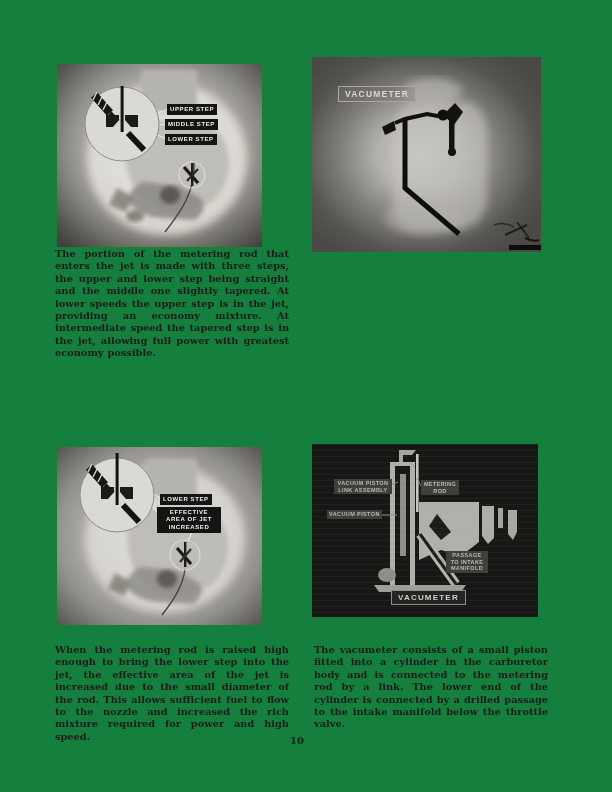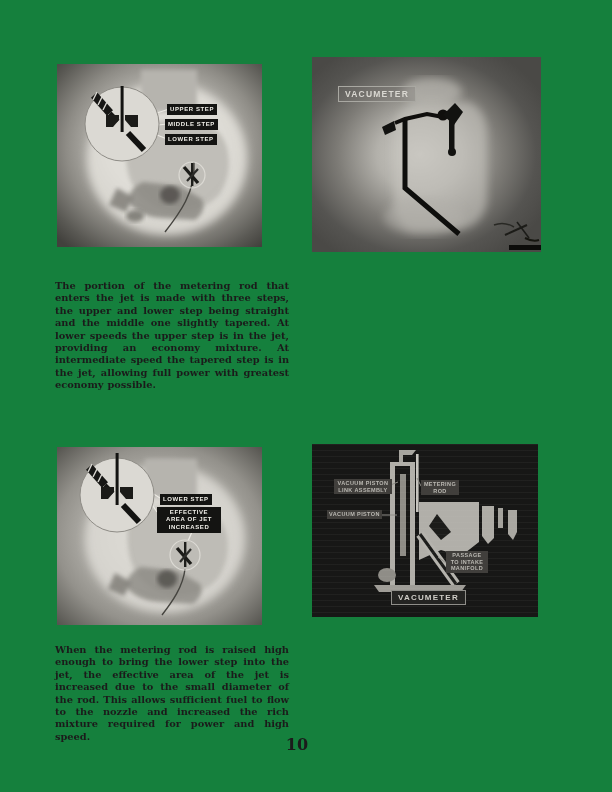--- a/index.html
+++ b/index.html
@@ -47,28 +47,28 @@
     position:absolute;left:0;top:0;right:0;bottom:0;pointer-events:none;
     background:repeating-linear-gradient(180deg, rgba(205,205,200,.05) 0 1px, transparent 1px 6px);
   }
 
   .caption{
     position:absolute;width:234px;margin:0;
     font-family:"DejaVu Serif",serif;font-weight:bold;
     font-size:9.8px;line-height:12.4px;color:#1b1b1b;
     text-align:justify;word-spacing:.6px;
   }
-  .cap1{left:55px;top:280px;}
+  .cap1{left:55px;top:248px;}
   .cap2{left:314px;top:264px;}
   .cap3{left:55px;top:644px;}
   .cap4{left:314px;top:644px;}
 
   .pageno{
     position:absolute;left:0;top:735px;width:594px;text-align:center;
-    font-family:"DejaVu Serif",serif;font-weight:bold;font-size:16px;color:#1b1b1b;
+    font-family:"DejaVu Serif",serif;font-weight:bold;font-size:10px;color:#1b1b1b;
   }
 </style>
 </head>
 <body>
 
 <div class="page">
 
   <div class="fig fig1">
     <svg viewBox="0 0 205 183" width="205" height="183">
       <defs>
@@ -256,15 +256,16 @@
     </svg>
     <div class="streaks"></div>
     <div class="dlab" style="left:22px;top:35px;width:54px;">VACUUM PISTON LINK ASSEMBLY</div>
     <div class="dlab" style="left:109px;top:36px;width:34px;">METERING ROD</div>
     <div class="dlab" style="left:15px;top:66px;white-space:nowrap;">VACUUM PISTON</div>
     <div class="dlab" style="left:134px;top:107px;width:38px;">PASSAGE TO INTAKE MANIFOLD</div>
     <div class="dlab boxed" style="left:79px;top:146px;">VACUMETER</div>
   </div>
 
   <p class="caption cap3">When the metering rod is raised high enough to bring the lower step into the jet, the effective area of the jet is increased due to the small diameter of the rod. This allows sufficient fuel to flow to the nozzle and increased the rich mixture required for power and high speed.</p>
+  <p class="caption cap4">The vacumeter consists of a small piston fitted into a cylinder in the carburetor body and is connected to the metering rod by a link. The lower end of the cylinder is connected by a drilled passage to the intake manifold below the throttle valve.</p>
 
   <div class="pageno">10</div>
 </div>
 
 </body></html>

